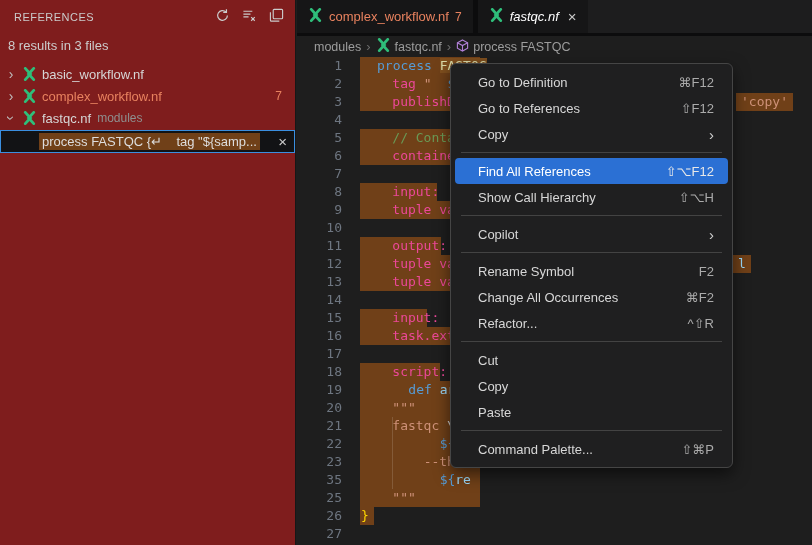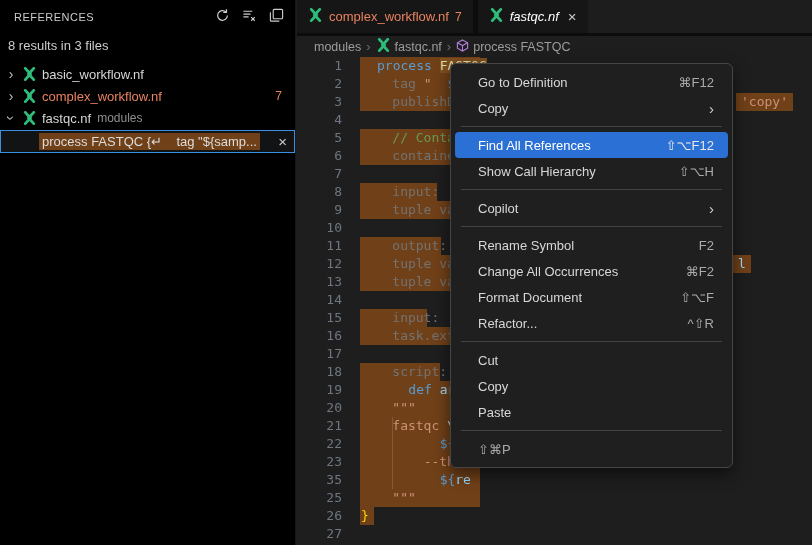--- a/index.html
+++ b/index.html
@@ -2,21 +2,21 @@
 <html><head>
 <meta charset="utf-8">
 <style>
   * { box-sizing: border-box; margin: 0; padding: 0; }
   html,body { width:812px; height:545px; overflow:hidden; background:#1e1e1e;
               font-family:"Liberation Sans", sans-serif; }
   #app { position:relative; width:812px; height:545px; background:#1e1e1e; }
 
   
   .sidebar { position:absolute; left:0; top:0; width:296px; height:545px;
-             background:#000000; border-right:1px solid #171717; }
+             background:#7f1d1d; border-right:1px solid #171717; }
   .sb-header { display:flex; align-items:center; height:34px; padding:0 10px 0 14px; }
   .sb-title { flex:1; font-size:11px; letter-spacing:.5px; color:#cbcbcb; }
   .sb-actions { display:flex; gap:9px; align-items:center; }
   .sb-action { width:18px; height:18px; display:flex; align-items:center; justify-content:center;
                border-radius:3px; cursor:pointer; }
   .sb-summary { font-size:13px; color:#cccccc; padding:4px 8px 10px 8px; }
   .tree-row { height:22px; display:flex; align-items:center; font-size:13px; color:#d6d6d6; cursor:pointer; }
   .twisty { width:22px; text-align:center; color:#c0c0c0; font-size:14px; flex:none; }
   .twisty.open span { display:inline-block; transform:rotate(90deg); }
   .twisty span { display:inline-block; }
@@ -54,21 +54,21 @@
   .cline { position:relative; height:18px; white-space:pre; }
   .lnum { position:absolute; left:0; top:0; width:45px; text-align:right;
           color:#6e7681; line-height:18px; }
   .hl { position:absolute; left:63px; top:0; height:18px; background:#704018; }
   .guide { position:absolute; left:95px; top:0; width:1px; height:18px; background:rgba(255,255,255,.14); }
   .ltext { position:absolute; left:64px; top:0; line-height:18px; z-index:1; }
   .rfrag { position:absolute; top:0; line-height:18px; z-index:1; }
   .rfrag.pad { background:#704018; padding:0 5px; }
   .tk-kw { color:#569cd6;padding-left:16px; }
   .tk-id { color:#9cdcfe; }
-  .tk-y { color:#737373; }
+  .tk-y { color:#ec4899; }
   .tk-str { color:#ce9178; }
   .tk-cmt { color:#6a9955; }
   .tk-pl { color:#d4d4d4; }
   .tk-gold { color:#ffd700; }
   .tk-word { color:#dcdcaa; background:#7f4f1e; }
 
   
   .ctx { position:absolute; left:450px; top:63px; width:283px; z-index:10;
          background:#1f1f20; border:1px solid #454545; border-radius:6px;
          padding:5px 0; box-shadow:0 6px 16px rgba(0,0,0,.55); font-size:13px; }
@@ -223,20 +223,24 @@
         <div class="cline"><span class="lnum">27</span></div>
       </div>
   </div>
 
   <div class="ctx" id="ctx">
       <div class="mi">
         <span class="mi-label">Go to Definition</span>
         <span class="mi-shortcut">⌘F12</span>
       </div>
       <div class="mi">
+        <span class="mi-label">Go to References</span>
+        <span class="mi-shortcut">⇧F12</span>
+      </div>
+      <div class="mi">
         <span class="mi-label">Copy</span>
         <span class="mi-sub">›</span>
       </div>
       <div class="msep"></div>
       <div class="mi selected">
         <span class="mi-label">Find All References</span>
         <span class="mi-shortcut">⇧⌥F12</span>
       </div>
       <div class="mi">
         <span class="mi-label">Show Call Hierarchy</span>
@@ -250,36 +254,33 @@
       <div class="msep"></div>
       <div class="mi">
         <span class="mi-label">Rename Symbol</span>
         <span class="mi-shortcut">F2</span>
       </div>
       <div class="mi">
         <span class="mi-label">Change All Occurrences</span>
         <span class="mi-shortcut">⌘F2</span>
       </div>
       <div class="mi">
-        <span class="mi-label">Format Document</span>
-        <span class="mi-shortcut">⇧⌥F</span>
-      </div>
-      <div class="mi">
         <span class="mi-label">Refactor...</span>
         <span class="mi-shortcut">^⇧R</span>
       </div>
       <div class="msep"></div>
       <div class="mi">
         <span class="mi-label">Cut</span>
       </div>
       <div class="mi">
         <span class="mi-label">Copy</span>
       </div>
       <div class="mi">
         <span class="mi-label">Paste</span>
       </div>
       <div class="msep"></div>
       <div class="mi">
+        <span class="mi-label">Command Palette...</span>
         <span class="mi-shortcut">⇧⌘P</span>
       </div>
     </div>
 
 </div>
 
 </body></html>

